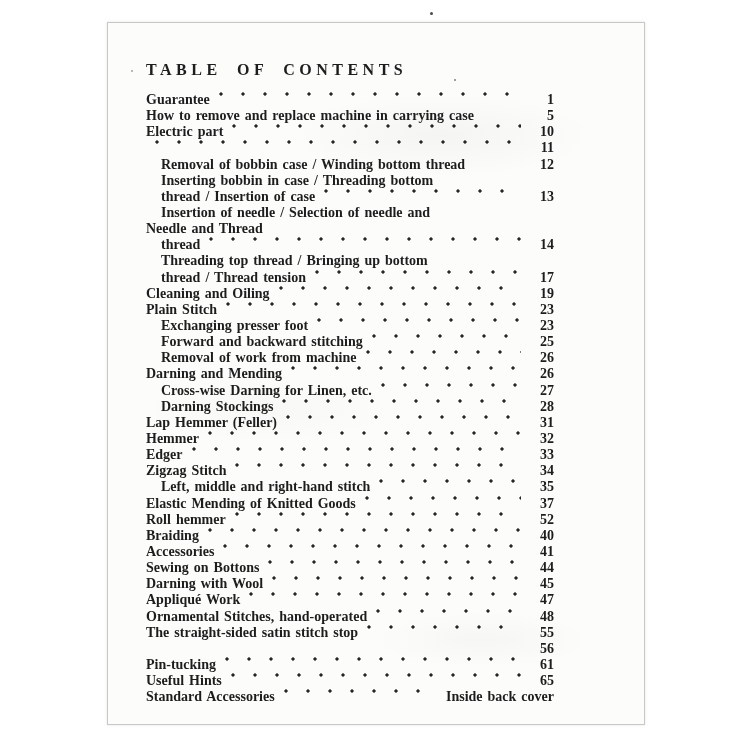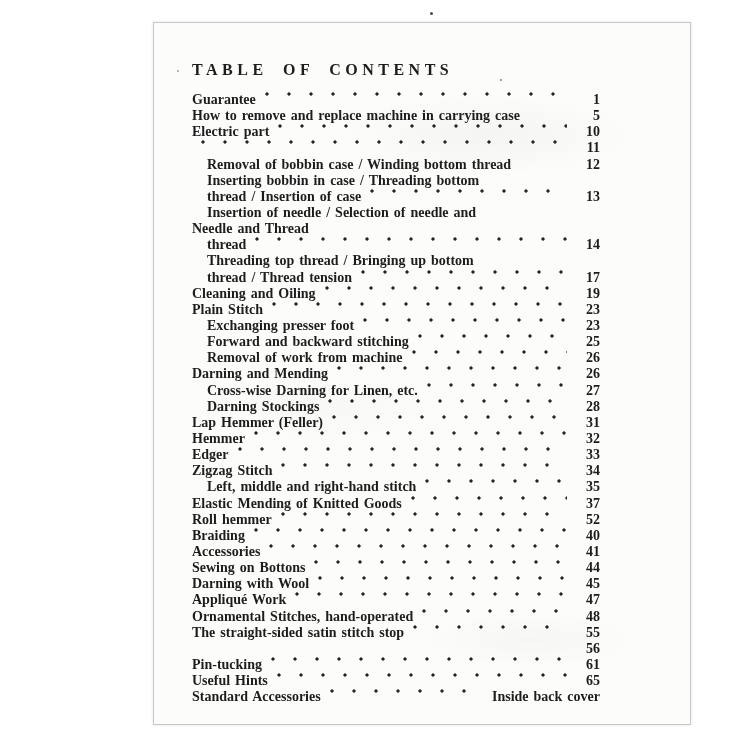--- a/index.html
+++ b/index.html
@@ -22,21 +22,20 @@
     top: 22px;
     width: 536px;
     height: 701px;
     background-color: #fcfcfa;
     background-image:
       radial-gradient(ellipse 220px 60px at 62% 16%, rgba(60,60,60,0.04), rgba(0,0,0,0) 70%),
       radial-gradient(ellipse 180px 50px at 30% 55%, rgba(60,60,60,0.025), rgba(0,0,0,0) 70%),
       radial-gradient(ellipse 160px 40px at 70% 88%, rgba(60,60,60,0.03), rgba(0,0,0,0) 70%);
     border: 1px solid #c7c7c5;
     box-shadow: 0 0 3px rgba(0,0,0,0.10);
-    margin-left: 46px;
   }
   .content {
     position: absolute;
     left: 38px;
     top: 38px;
     right: 90px;
     color: #1d1d1d;
     font-family: "Liberation Serif", "DejaVu Serif", serif;
     font-weight: bold;
   }

